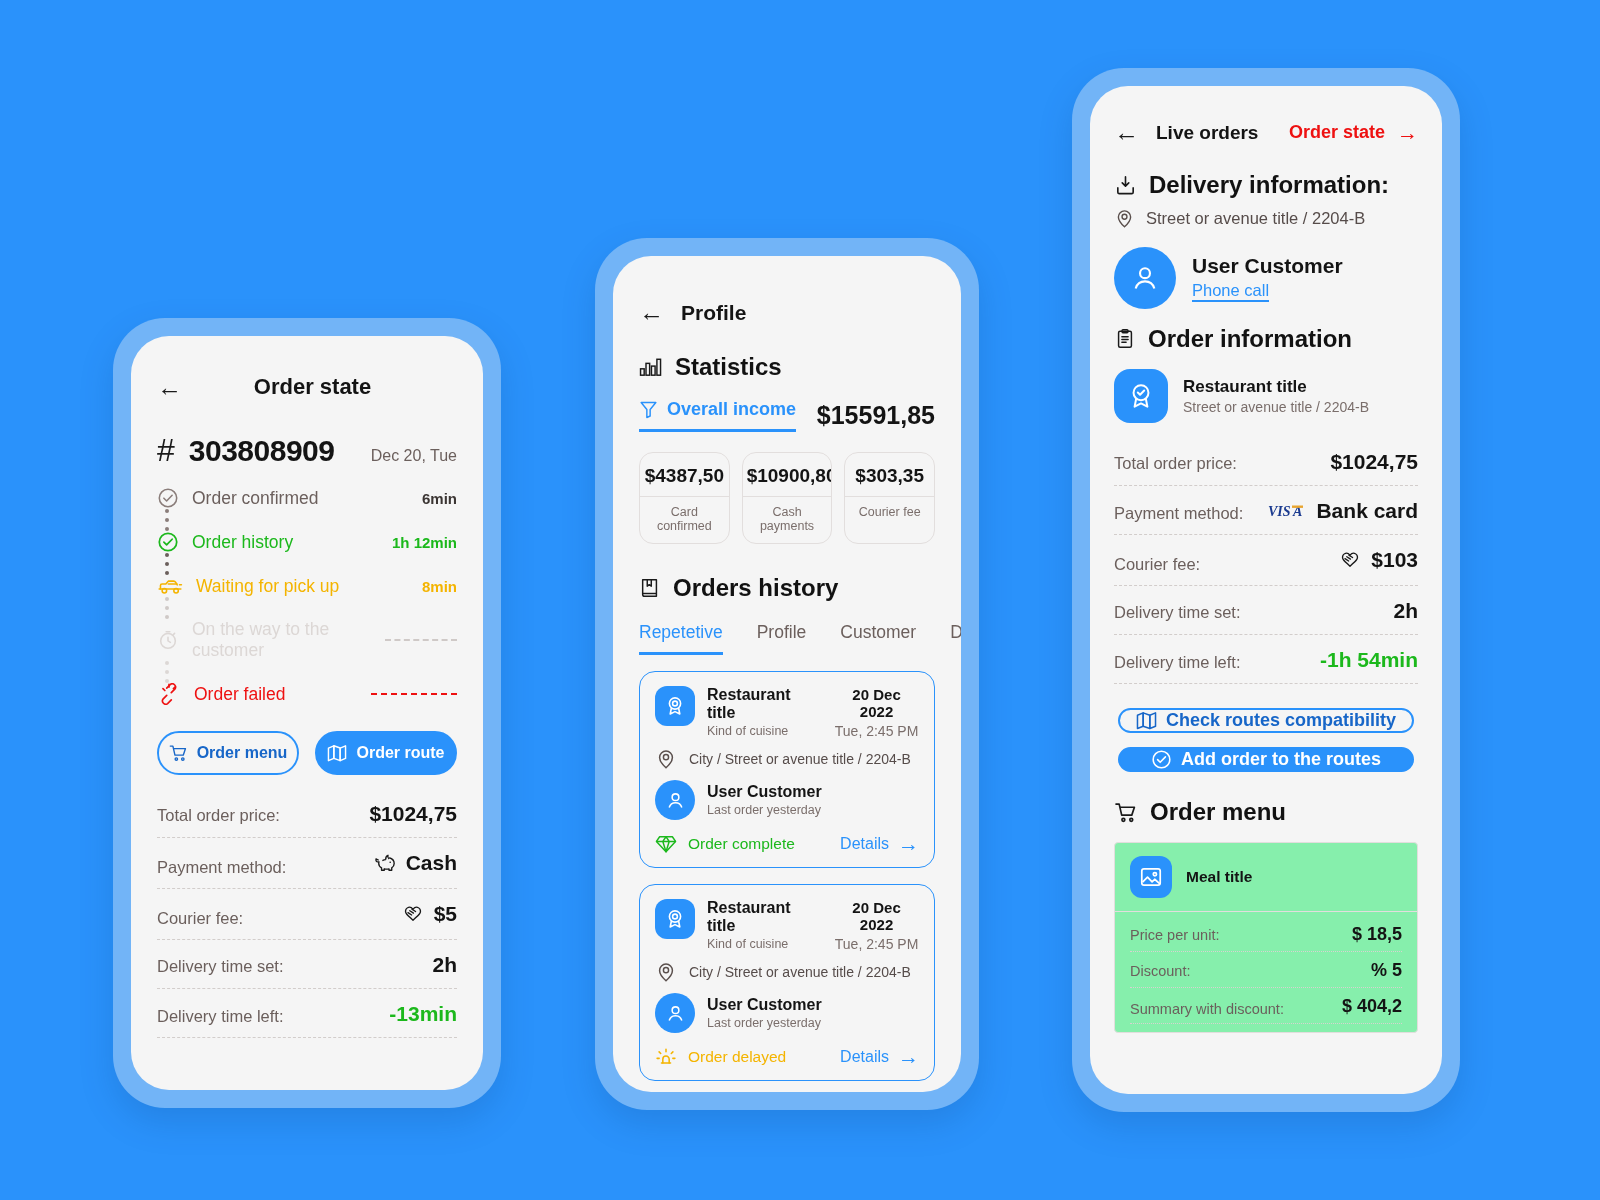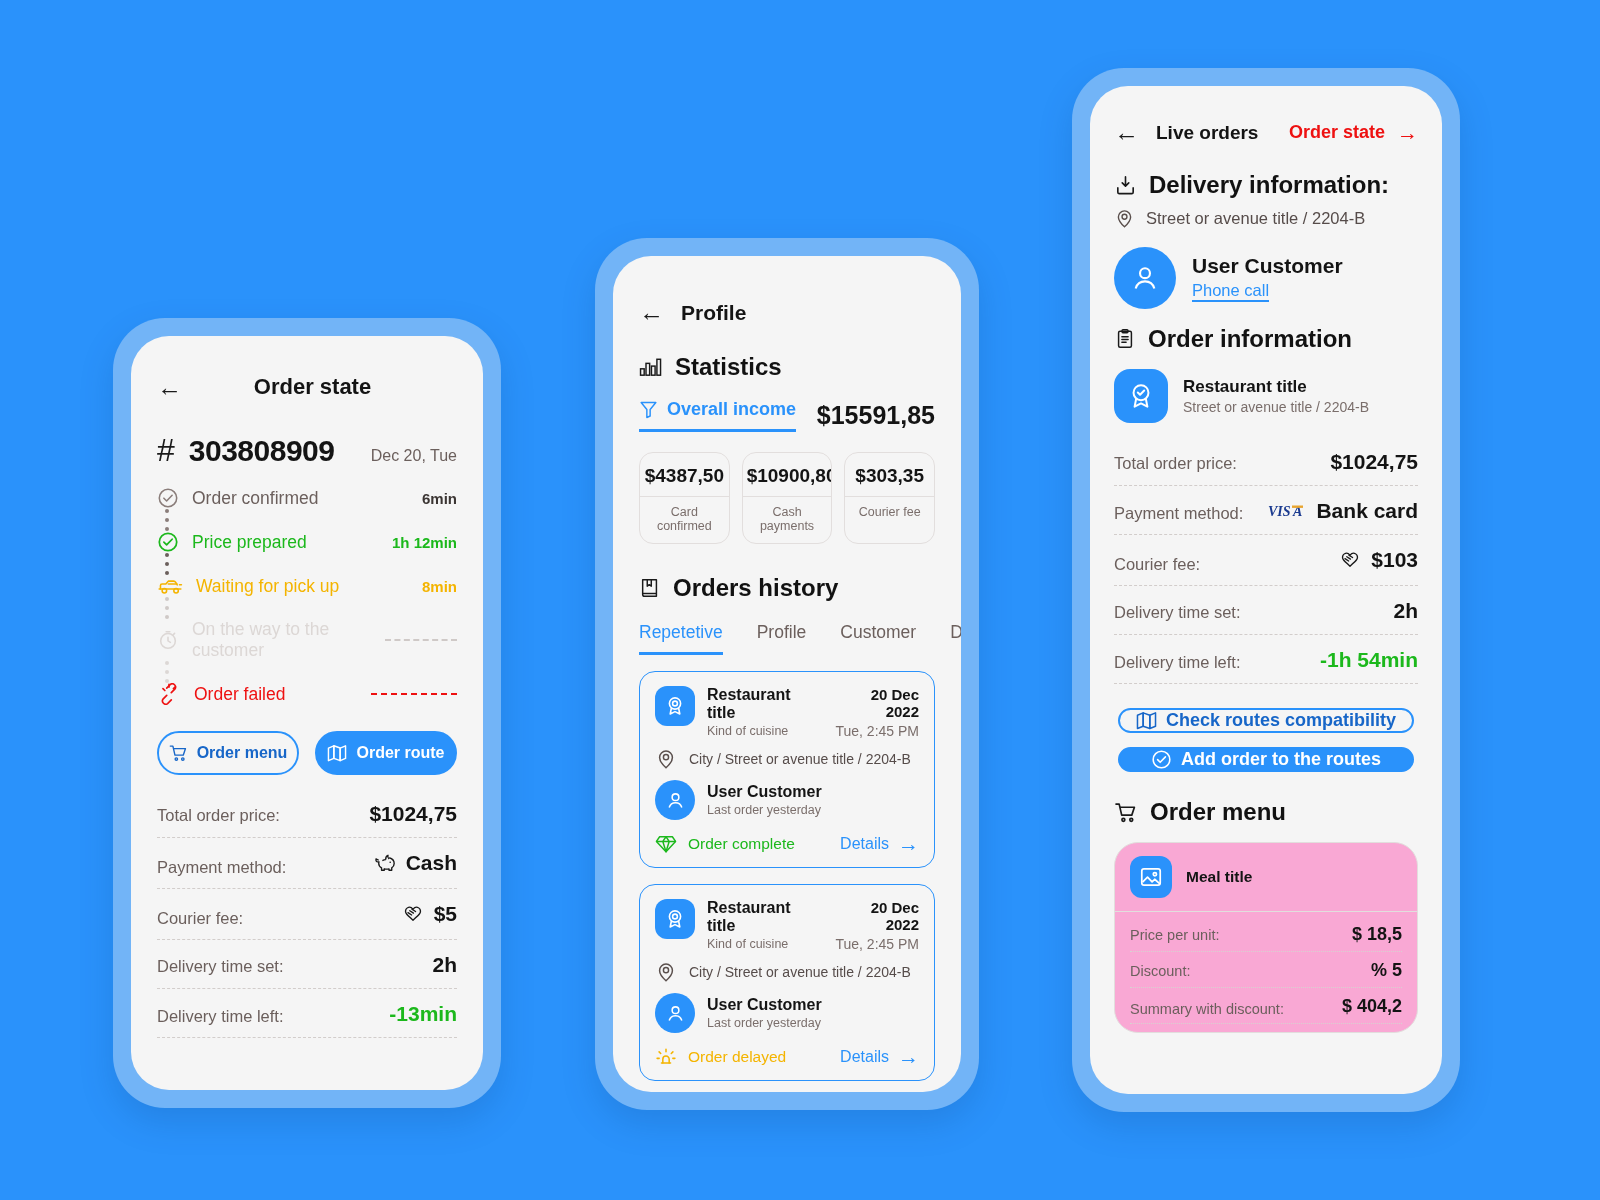--- a/index.html
+++ b/index.html
@@ -110,21 +110,21 @@
   .tab.active { color: #2a92fb; font-weight: 400; border-bottom: 3px solid #2a92fb; }
 
   .order-card {
     margin: 16px 26px 0; background: #f5f5f5;
     border: 1.5px solid #2a92fb; border-radius: 16px; padding: 14px 15px 13px;
   }
   .oc-head { display: flex; align-items: flex-start; gap: 12px; }
   .sq-icon { width: 40px; height: 40px; border-radius: 12px; background: #2a92fb; display:flex;align-items:center;justify-content:center; flex: none;}
   .oc-name { font-size: 16px; font-weight: 700; color: #141414; }
   .oc-sub { font-size: 12.5px; color: #7a6e6b; margin-top: 2px; }
-  .oc-right { margin-left: auto; text-align: right; }
+  .oc-right { margin-left: auto; text-align: center; }
   .oc-date { font-size: 15px; font-weight: 700; color: #141414; }
   .oc-time { font-size: 14px; color: #7a6e6b; margin-top: 3px; }
   .oc-addr { display: flex; align-items: center; gap: 12px; margin-top: 9px; }
   .oc-addr span { font-size: 14px; color: #564c4a; }
   .rnd-icon { width: 40px; height: 40px; border-radius: 50%; background: #2a92fb; display:flex;align-items:center;justify-content:center; flex:none;}
   .oc-user { display: flex; align-items: center; gap: 12px; margin-top: 10px; }
   .oc-foot { display: flex; align-items: center; gap: 11px; margin-top: 13px; }
   .oc-status { font-size: 15.5px; font-weight: 400; }
   .oc-details { margin-left: auto; display: flex; align-items: center; gap: 9px; font-size: 16px; color: #2a92fb; cursor: pointer;}
 
@@ -137,21 +137,21 @@
   .user-block { display: flex; align-items: center; gap: 16px; padding: 0 24px; margin-top: 18px; }
   .user-av { width: 62px; height: 62px; border-radius: 50%; background: #2a92fb; display:flex;align-items:center;justify-content:center; flex:none;}
   .user-name { font-size: 21px; font-weight: 700; color: #141414; }
   .user-link { font-size: 16.5px; color: #2a92fb; border-bottom: 2px solid #2a92fb; display: inline-block; margin-top: 3px; cursor: pointer; }
   .rest-block { display: flex; align-items: center; gap: 15px; padding: 0 24px; margin-top: 16px; }
   .rest-sq { width: 54px; height: 54px; border-radius: 16px; background: #2a92fb; display:flex;align-items:center;justify-content:center; flex:none;}
   .rest-name { font-size: 17px; font-weight: 700; color: #141414; }
   .rest-sub { font-size: 14px; color: #7a6e6b; margin-top: 2px; }
   .btn-col { display: flex; flex-direction: column; gap: 14px; padding: 24px 28px 0; }
   .btn-col .btn { height: 48px; border-radius: 24px; font-size: 18px; }
-  .meal-card { margin: 16px 24px 0; border: 1.5px solid #e2dedd; border-radius: 24px; overflow: hidden; background: #f9a8d4;}
+  .meal-card { margin: 16px 24px 0; border: 1.5px solid #e2dedd; border-radius: 4px; overflow: hidden; background: #86efac;}
   .meal-head { display: flex; align-items: center; gap: 14px; padding: 13px 15px; border-bottom: 1.5px solid #e2dedd; }
   .meal-sq { width: 42px; height: 42px; border-radius: 12px; background: #2a92fb; display:flex;align-items:center;justify-content:center; flex:none;}
   .meal-title { font-size: 15.5px; font-weight: 700; color: #141414; }
   .meal-rows { padding: 4px 15px 8px; }
   .meal-rows .row-line { padding: 8px 0 6px; border-bottom: 1.5px dotted #d7d2d0; }
   .meal-rows .row-key { font-size: 14.5px; }
   .meal-rows .row-val { font-size: 18px; }
 </style>
 </head>
 <body>
@@ -190,21 +190,21 @@
             <i style="background:#8a7d7a"></i>
         </div>
 
         <div class="tl-step">
           <span>
             <svg width="22" height="22" viewBox="0 0 24 24" fill="none" stroke="#1cb81c" stroke-width="1.9">
               <circle cx="12" cy="12" r="9.5"></circle>
                 <path d="M7.5 12.2l3 3 6-6.2" stroke-linecap="round" stroke-linejoin="round"></path>
             </svg>
           </span>
-          <span class="tl-label green">Price prepared</span>
+          <span class="tl-label green">Order history</span>
           <span class="tl-time green">1h 12min</span>
         </div>
         <div class="tl-dots">
           <i style="background:#6b5f5c"></i>
             <i style="background:#6b5f5c"></i>
             <i style="background:#6b5f5c"></i>
         </div>
 
         <div class="tl-step">
           <span>

